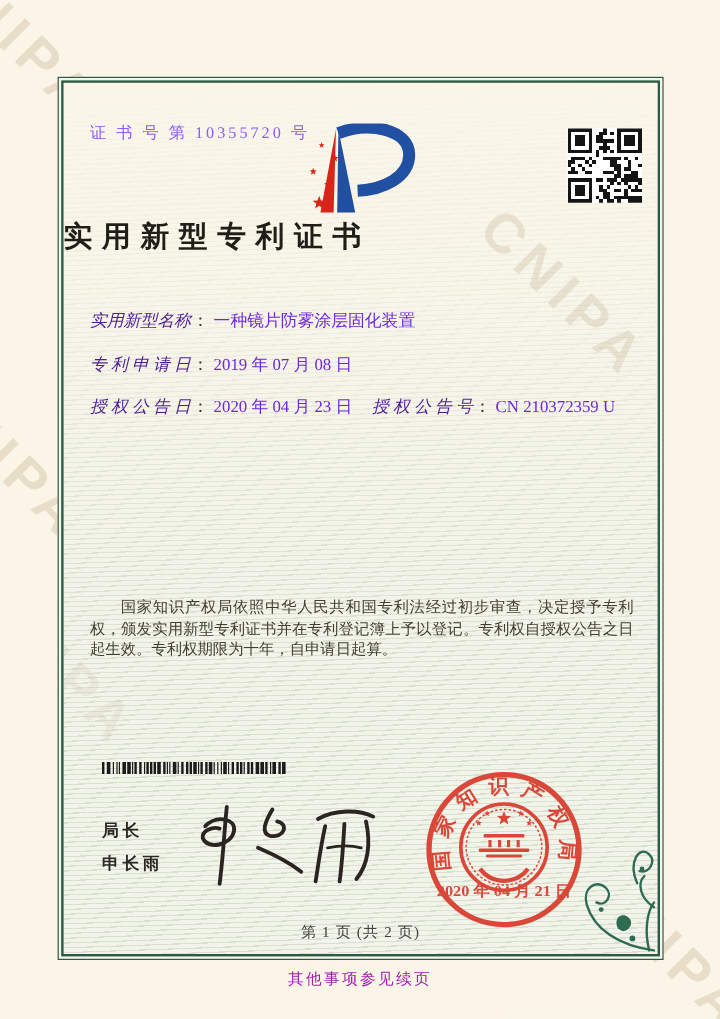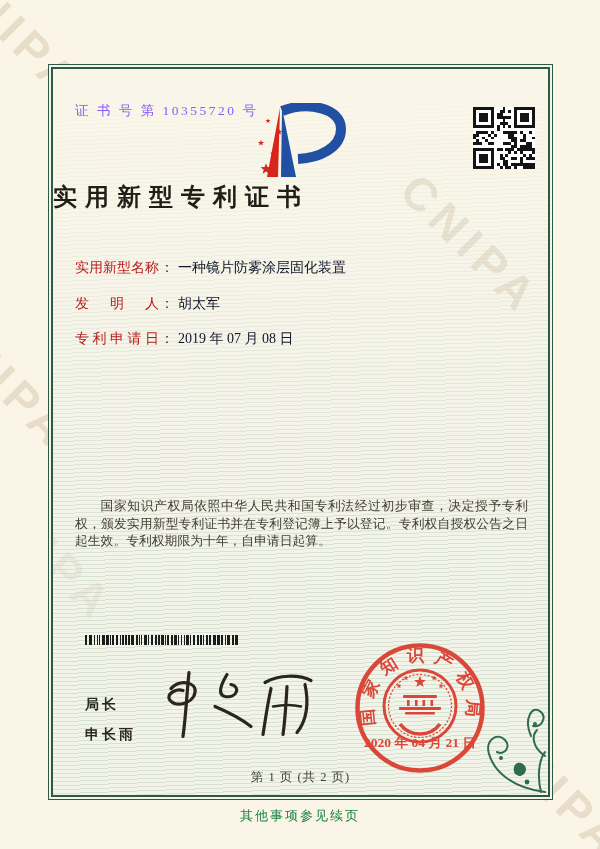--- a/index.html
+++ b/index.html
@@ -50,41 +50,41 @@
   .qr{position:absolute;left:420px;top:38px;width:62px;height:62px;background:#fff;}
   .title{
     position:absolute;top:112px;left:0;right:0;text-align:left;
     font-size:24px;font-weight:600;letter-spacing:8px;color:#211e18;font-family:Liberation Mono, monospace;
   }
   
   .fields{position:absolute;left:22px;right:18px;top:190px;font-size:14px;}
   .frow{position:relative;height:22px;margin-bottom:13.6px;white-space:nowrap;}
   .flabel{
     display:inline-block;width:84px;vertical-align:top;
-    text-align:justify;text-align-last:justify;color:#b91c1c;
+    text-align:justify;text-align-last:justify;color:#4c1d95;font-style:italic;
   }
   .fcolon{display:inline-block;margin:0 4px 0 1px;}
-  .fvalue{color:#0f172a;}
+  .fvalue{color:#6d28d9;}
   .fvalue.addr{font-size:12.5px;letter-spacing:-0.2px;}
   .fpair2{position:absolute;left:235px;top:0;}
   
   .paras{position:absolute;left:22px;right:20px;top:429px;}
   .paras p{margin:0;font-size:12.8px;line-height:17.7px;text-indent:2em;text-align:justify;color:#423d32;}
   
   .barcode{position:absolute;left:32px;top:566px;width:155px;height:10px;}
   .officer{position:absolute;left:32px;top:615px;font-family:"Liberation Sans","DejaVu Sans",sans-serif;
     font-weight:bold;font-size:14px;letter-spacing:3px;color:#2c2923;}
-  .officer div{margin-bottom:9px;margin-top:12px;}
+  .officer div{margin-bottom:9px;}
   .signature{position:absolute;left:100px;top:594px;width:170px;height:88px;}
   .seal{position:absolute;left:301px;top:573px;width:132px;height:132px;mix-blend-mode:multiply;opacity:0.93;}
   .ornament{position:absolute;right:1px;bottom:1px;width:72px;height:98px;}
   .pagenum{position:absolute;left:0;right:0;top:700px;text-align:center;font-size:12.5px;letter-spacing:1px;color:#404040;}
   .cont-note{
     position:absolute;left:0;right:0;top:807px;text-align:center;
-    font-size:13px;letter-spacing:2px;color:#15803d;z-index:3;
+    font-size:13px;letter-spacing:2px;color:#a21caf;z-index:3;
   }
 </style>
 </head>
 <body>
 
 <div class="wm" style="left:-75px;top:2px;">CNIPA</div>
 <div class="wm" style="left:-85px;top:352px;">CNIPA</div>
 <div class="wm" style="left:468px;top:762px;">CNIPA</div>
 
 <div class="panel">
@@ -239,24 +239,27 @@
           <rect x="20" y="20" width="1" height="1" fill="#141414"></rect>
         </svg>
 
       <div class="title">实用新型专利证书</div>
 
       <div class="fields">
         <div class="frow">
           <span class="flabel">实用新型名称</span><span class="fcolon">：</span><span class="fvalue">一种镜片防雾涂层固化装置</span>
         </div>
         <div class="frow">
-          <span class="flabel">发明人</span><span class="fcolon">：</span><span class="fvalue">胡太军</span>
+          <span class="flabel">专利申请日</span><span class="fcolon">：</span><span class="fvalue">2019 年 07 月 08 日</span>
         </div>
         <div class="frow">
-          <span class="flabel">专利申请日</span><span class="fcolon">：</span><span class="fvalue">2019 年 07 月 08 日</span>
+          <span class="flabel">授权公告日</span><span class="fcolon">：</span><span class="fvalue">2020 年 04 月 23 日</span>
+          <span class="fpair2">
+            <span class="flabel">授权公告号</span><span class="fcolon">：</span><span class="fvalue">CN 210372359 U</span>
+          </span>
         </div>
       </div>
 
       <div class="paras">
         <p>国家知识产权局依照中华人民共和国专利法经过初步审查，决定授予专利权，颁发实用新型专利证书并在专利登记簿上予以登记。专利权自授权公告之日起生效。专利权期限为十年，自申请日起算。</p>
       </div>
 
       <svg class="barcode" id="barcode" viewBox="0 0 155 10" preserveAspectRatio="none" aria-hidden="true">
           <rect x="0" y="0" width="2" height="10" fill="#1c1c1c"></rect>
           <rect x="4" y="0" width="3" height="10" fill="#1c1c1c"></rect>

